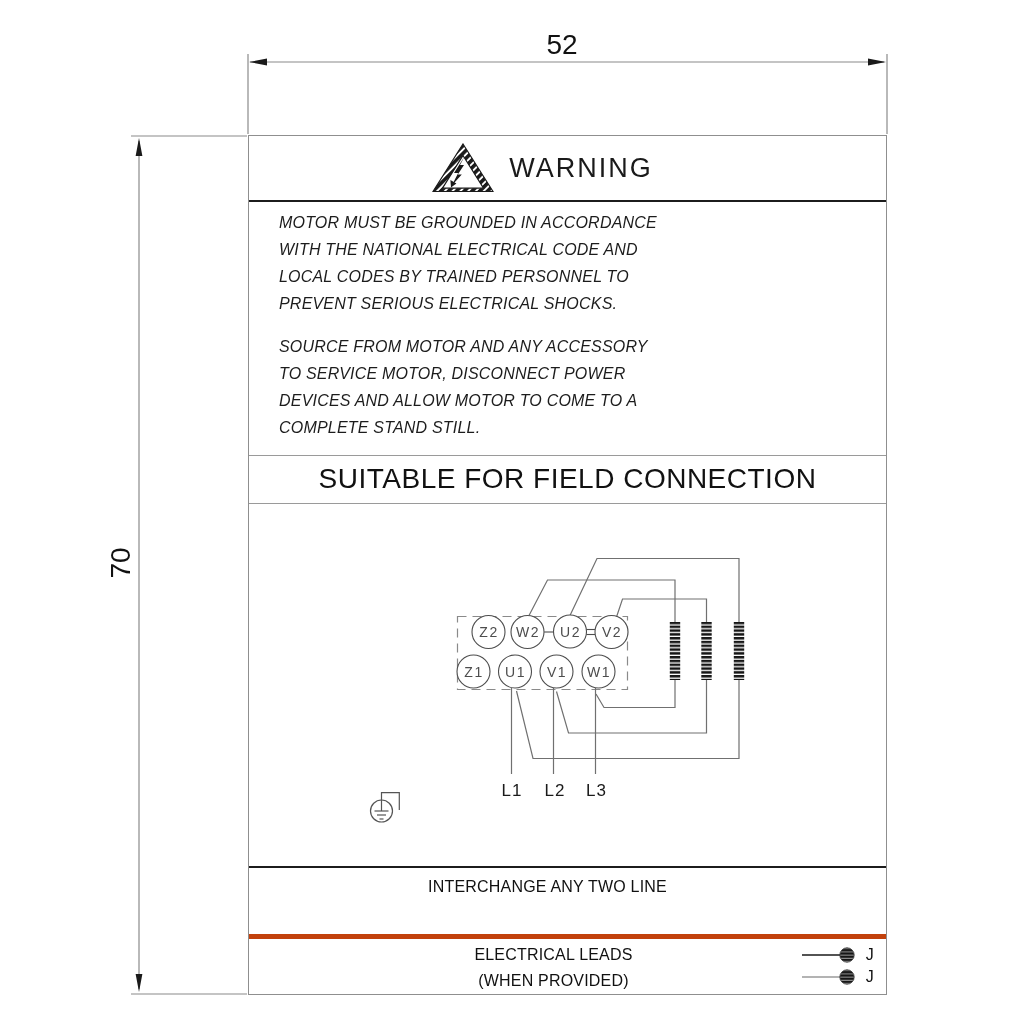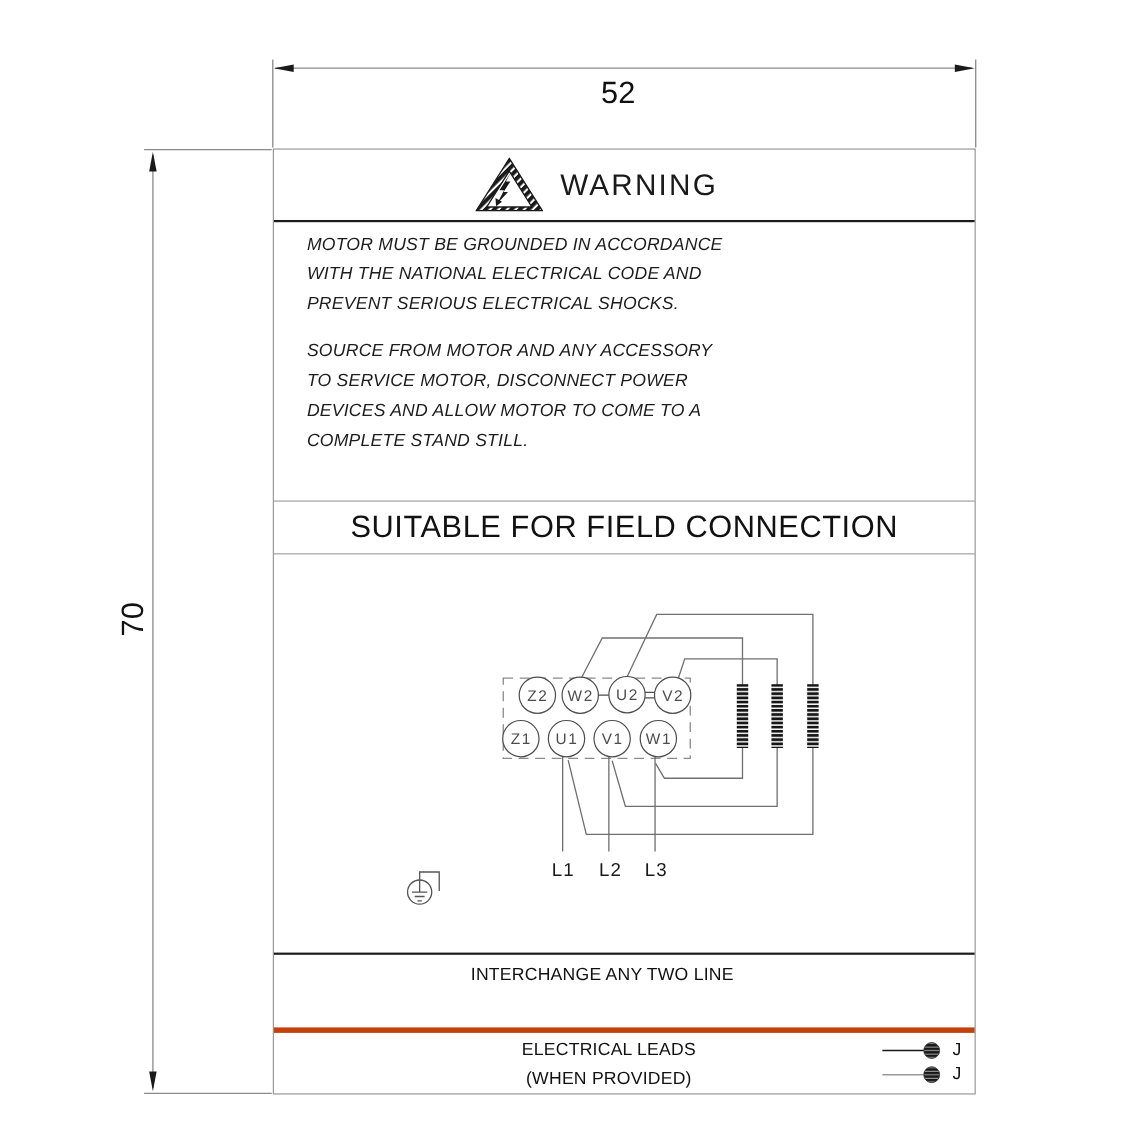--- a/index.html
+++ b/index.html
@@ -14,21 +14,21 @@
   .dims-overlay {
     position: absolute; left: 0; top: 0;
     width: 1024px; height: 1024px;
     pointer-events: none;
   }
   .dim-label {
     position: absolute;
     font-size: 28px; color: #111;
     text-align: center;
   }
-  .dim-width { left: 527px; top: 29px; width: 70px; margin-top: 40px; }
+  .dim-width { left: 527px; top: 29px; width: 70px; }
   .dim-height { left: 92px; top: 548px; width: 56px; height: 30px; transform: rotate(-90deg); }
 
   .frame {
     position: absolute; left: 248px; top: 135px;
     width: 639px; height: 860px;
     border: 1px solid #8f8f8f;
     display: flex; flex-direction: column;
     background: #ffffff;
   }
   .sec { position: relative; width: 100%; }
@@ -136,20 +136,21 @@
         <path d="M32.5,13.5 L22,30 L26.2,30 L19.8,42.5 L29.8,31.5 L25.8,31.5 L32,22 L28,22 Z" fill="#1a1a1a"></path>
         <polygon points="19,44.5 18.4,37 24.4,40.4" fill="#1a1a1a"></polygon>
       </svg>
       <span class="warning-title">WARNING</span>
     </div>
 
     <div class="sec sec-text">
       <div class="para">
         <div>MOTOR MUST BE GROUNDED IN ACCORDANCE</div>
         <div>WITH THE NATIONAL ELECTRICAL CODE AND</div>
+        <div>LOCAL CODES BY TRAINED PERSONNEL TO</div>
         <div>PREVENT SERIOUS ELECTRICAL SHOCKS.</div>
       </div>
       <div class="para para2">
         <div>SOURCE FROM MOTOR AND ANY ACCESSORY</div>
         <div>TO SERVICE MOTOR, DISCONNECT POWER</div>
         <div>DEVICES AND ALLOW MOTOR TO COME TO A</div>
         <div>COMPLETE STAND STILL.</div>
       </div>
     </div>
 

